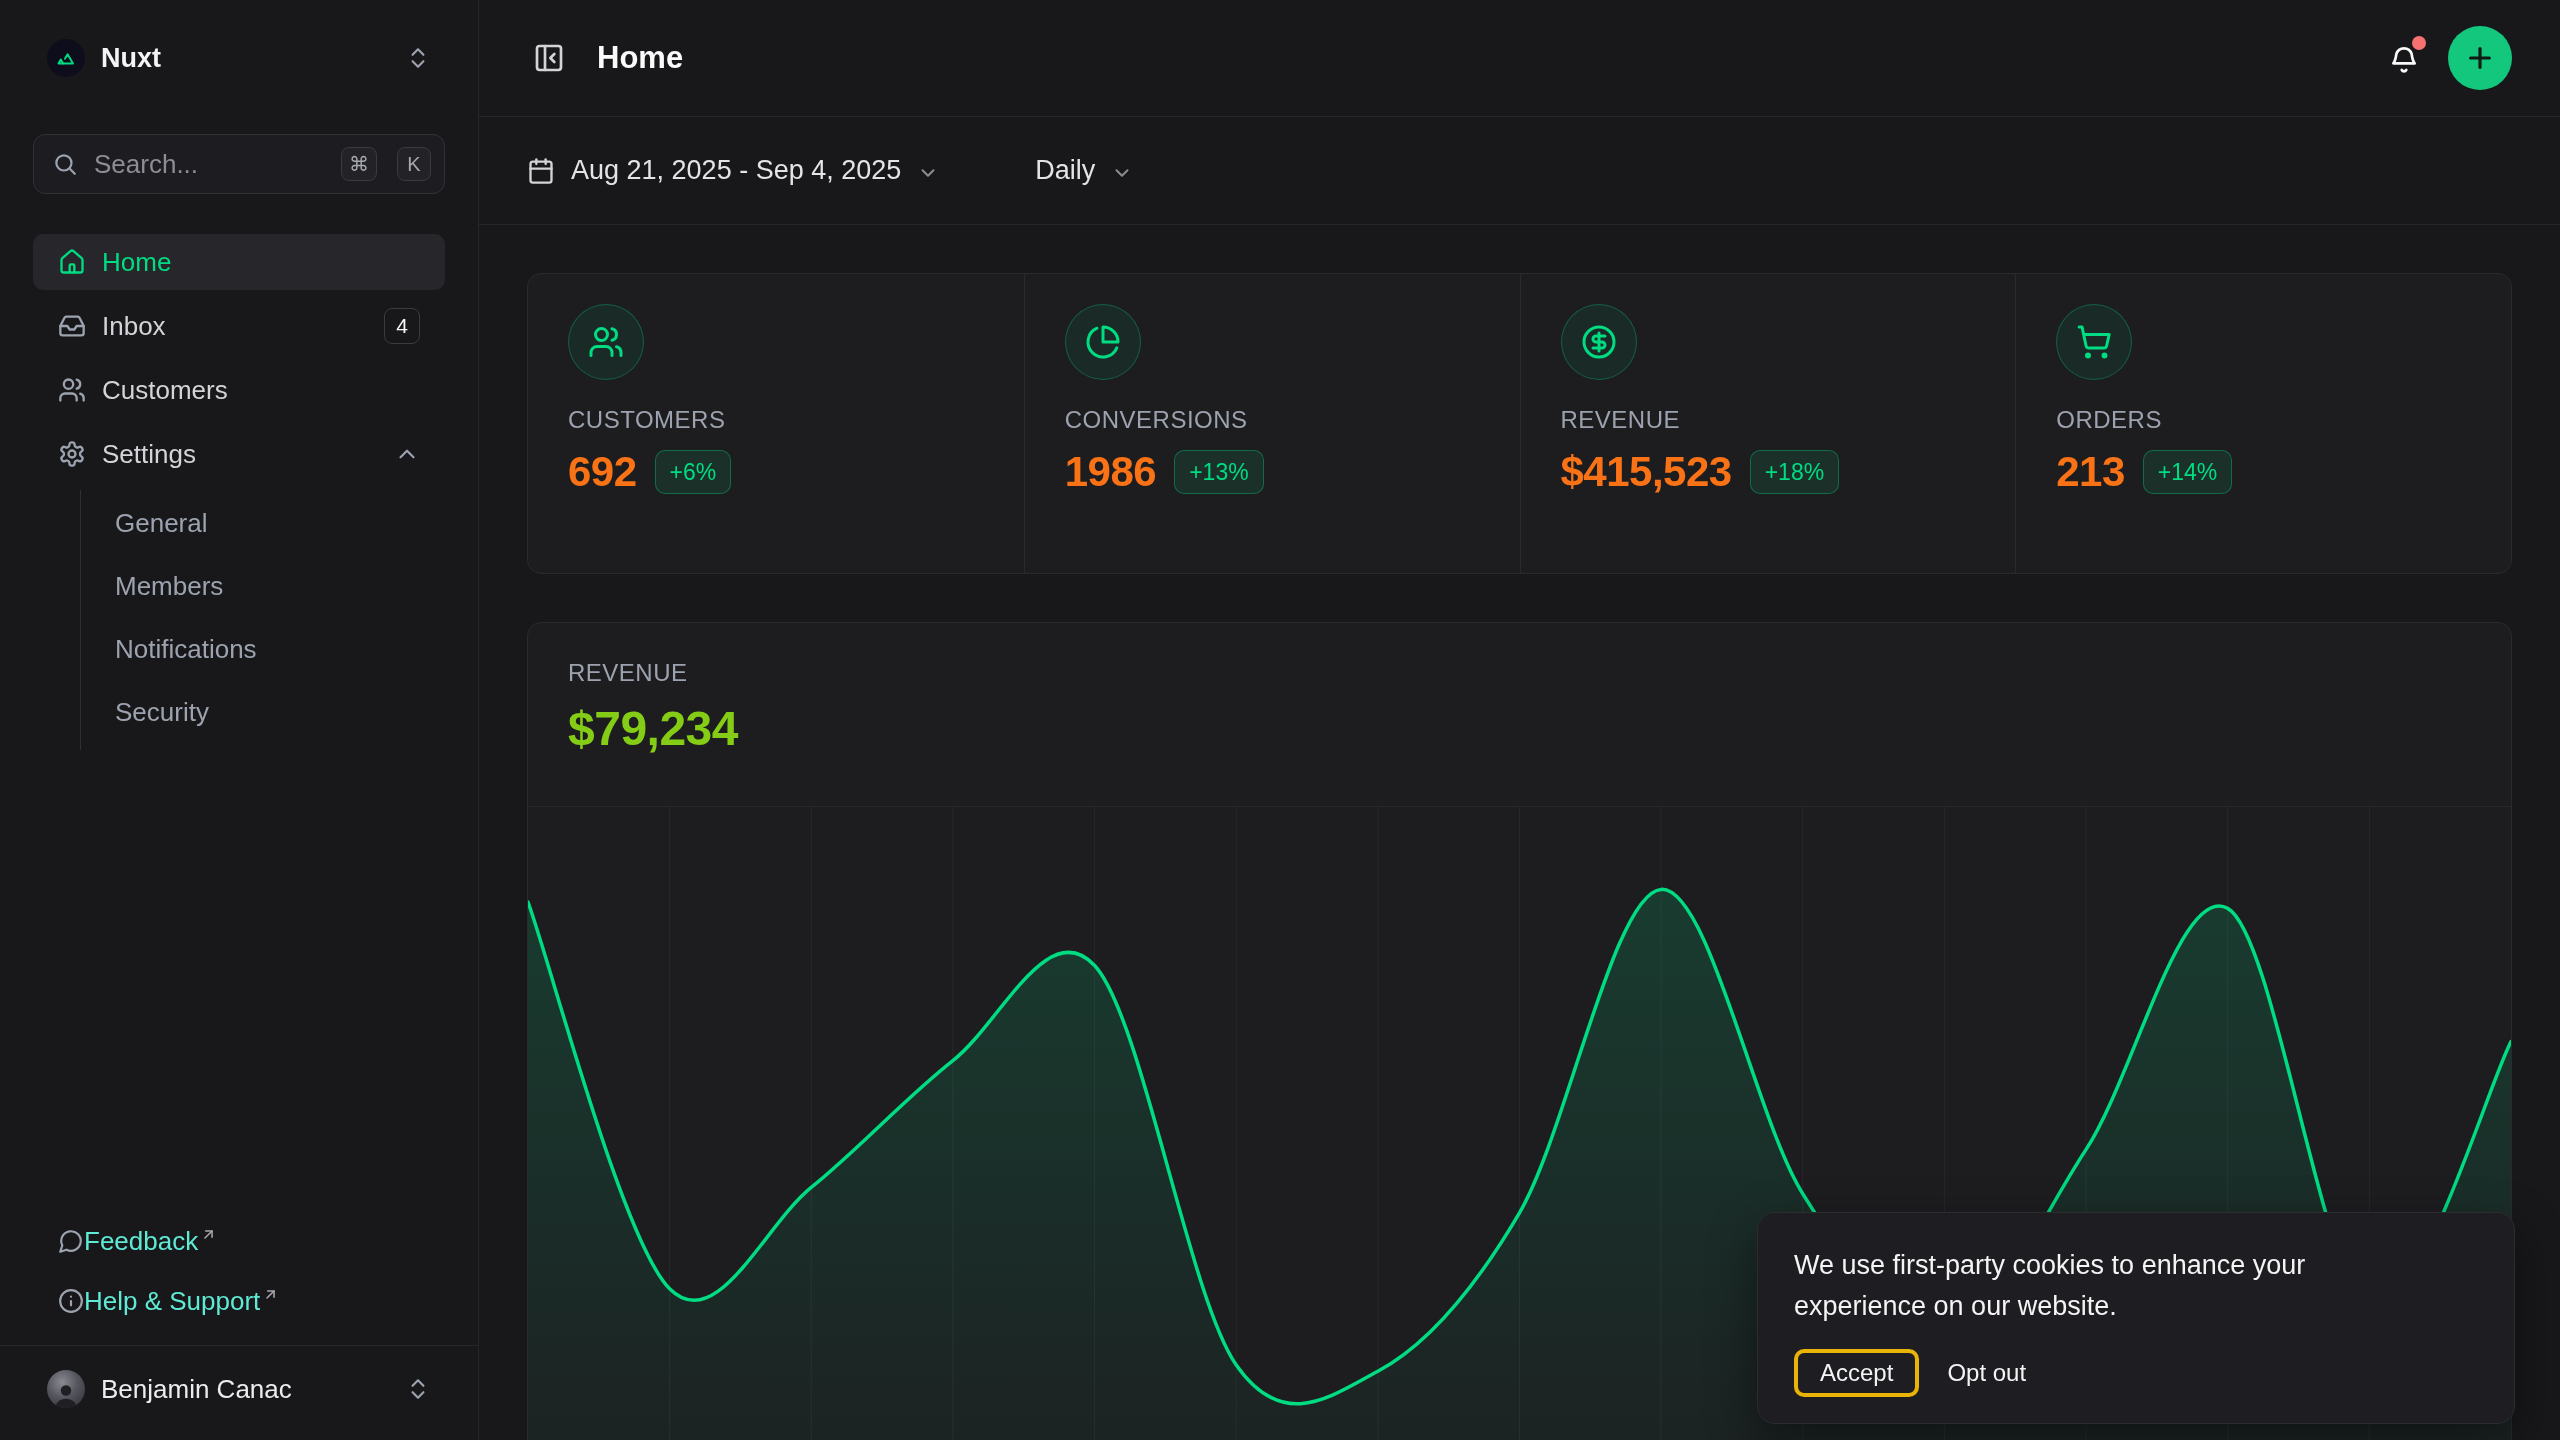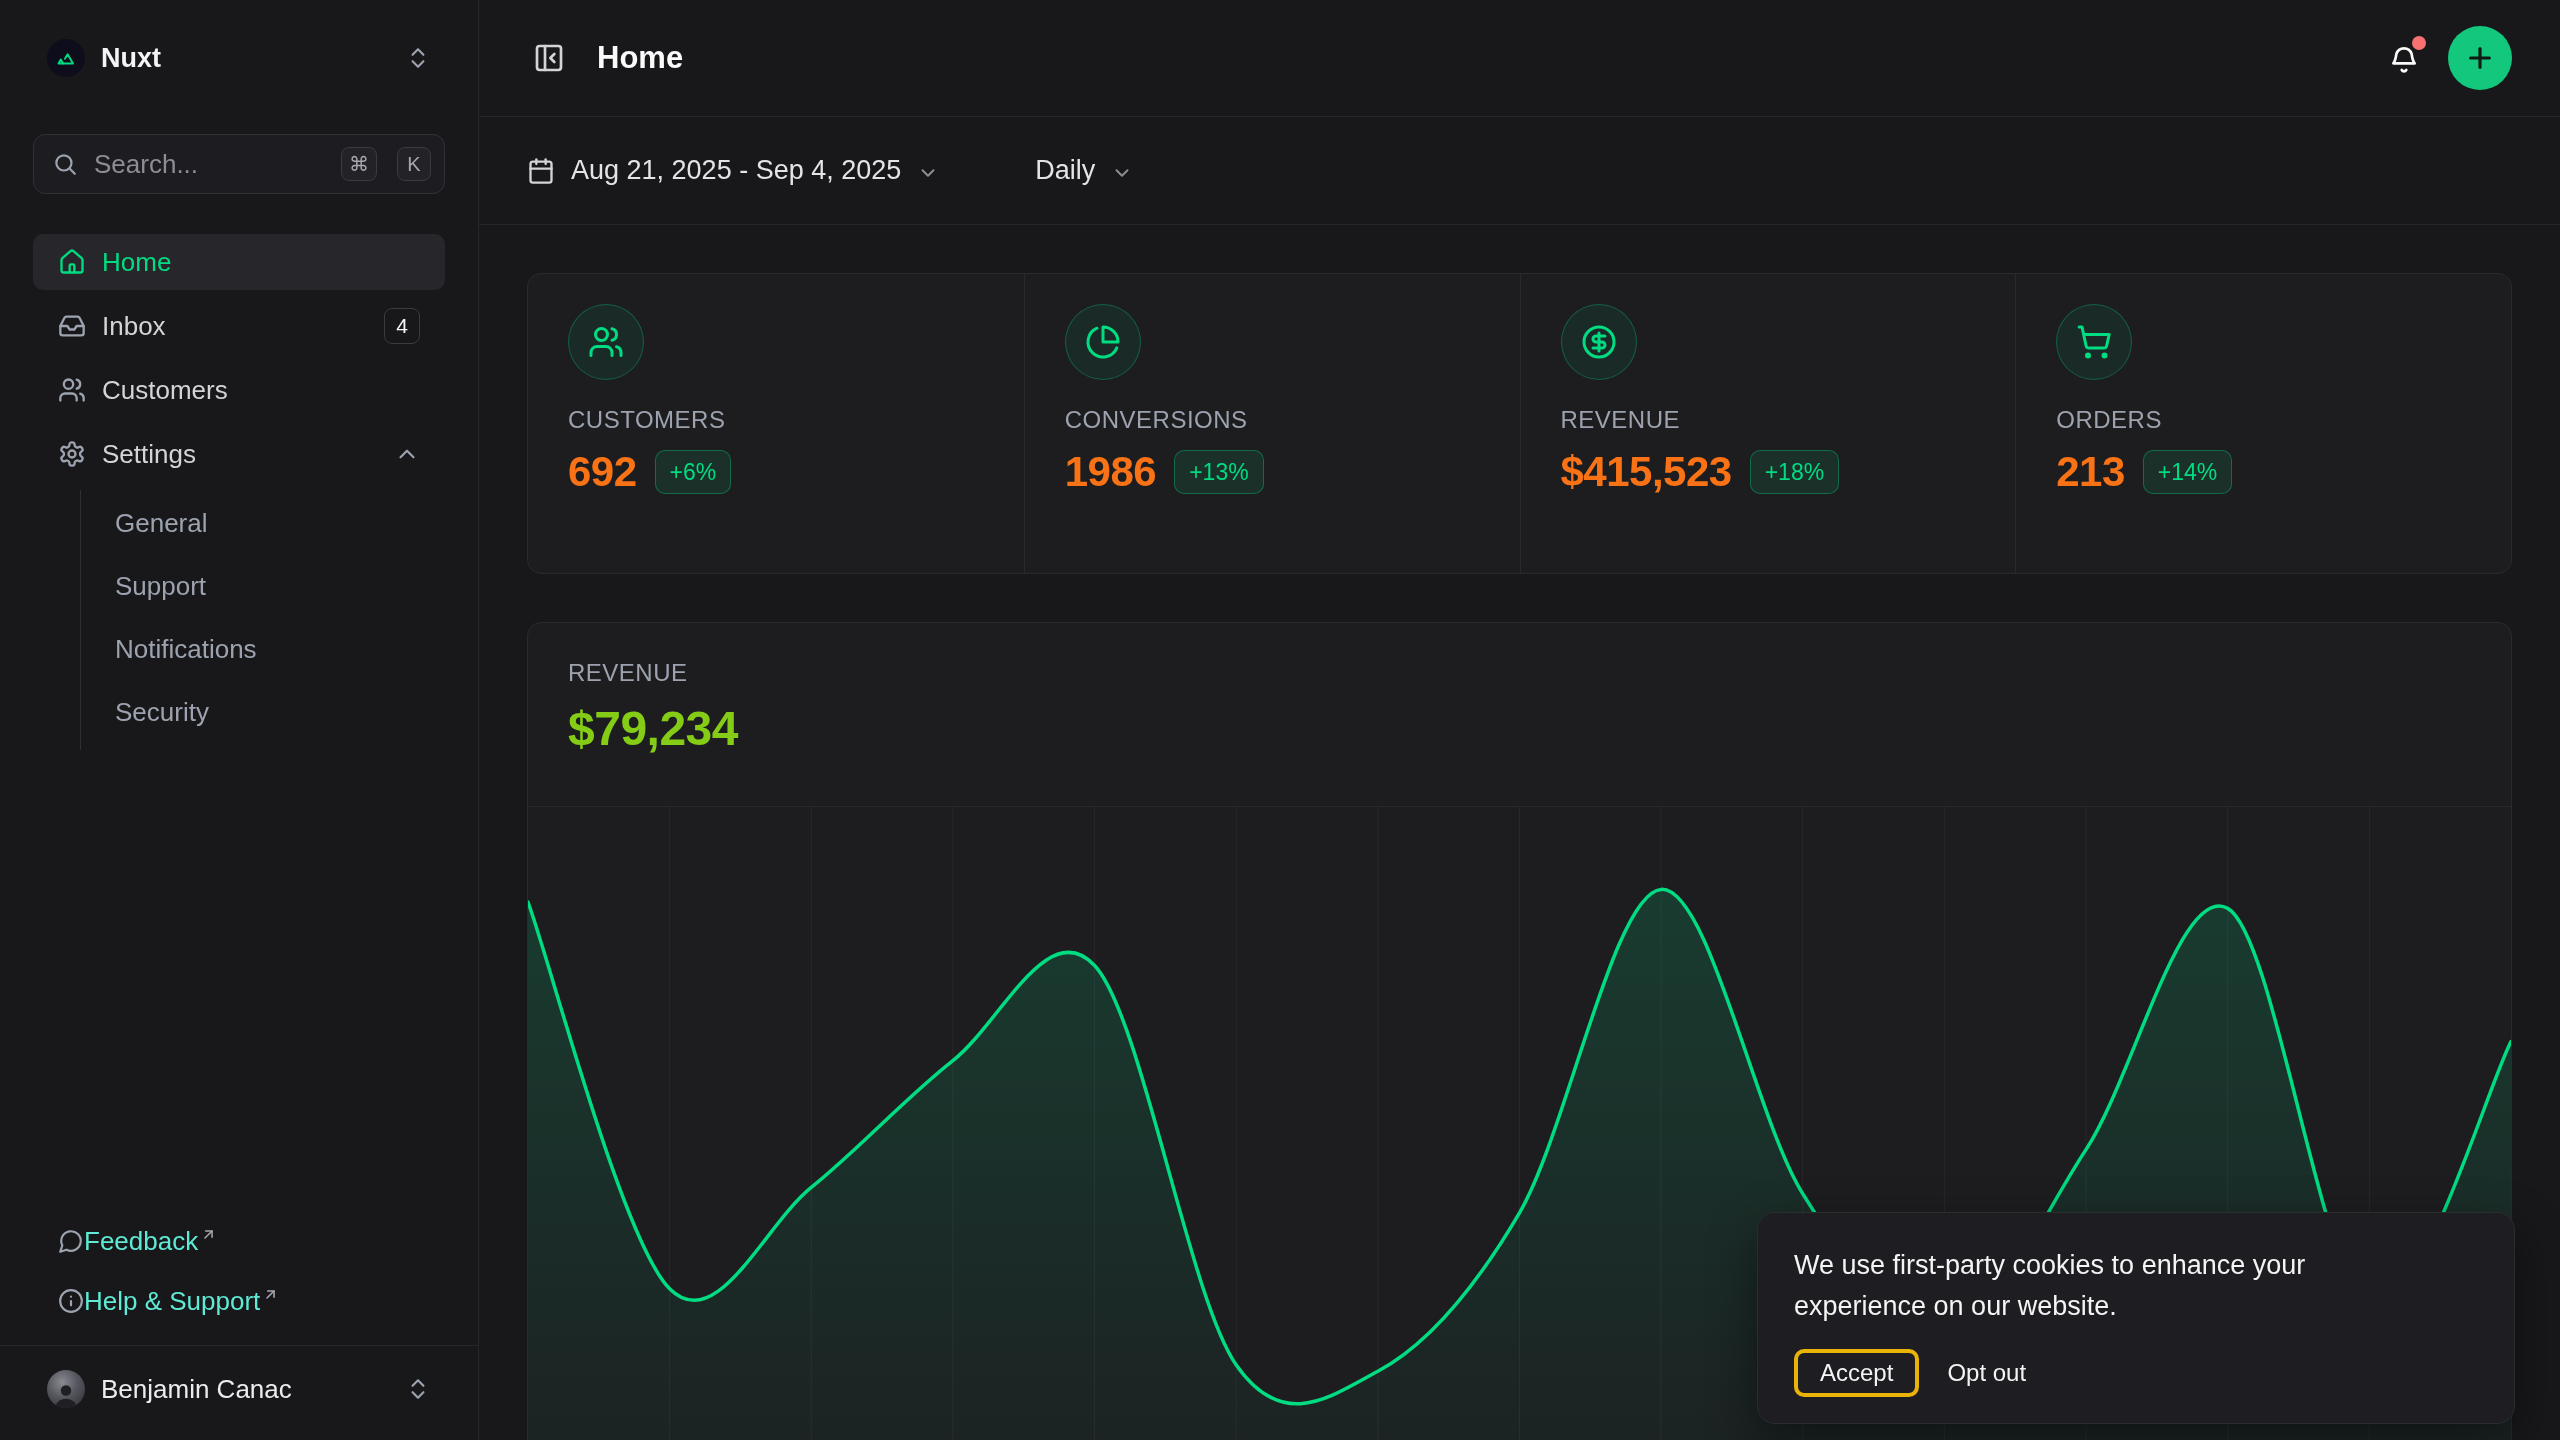--- a/index.html
+++ b/index.html
@@ -243,21 +243,21 @@
         <span>Settings</span>
         <span class="chevron-end">
           <svg width="26" height="26" viewBox="0 0 24 24" fill="none" stroke="currentColor" stroke-width="2" stroke-linecap="round" stroke-linejoin="round">
               <path d="m18 15-6-6-6 6"></path>
             </svg>
         </span>
       </div>
 
       <div class="subnav">
         <div class="subnav-item">General</div>
-        <div class="subnav-item">Support</div>
+        <div class="subnav-item">Members</div>
         <div class="subnav-item">Notifications</div>
         <div class="subnav-item">Security</div>
       </div>
     </nav>
 
     <div class="sidebar-bottom">
       <div class="flink">
         <span class="nicon">
           <svg width="26" height="26" viewBox="0 0 24 24" fill="none" stroke="currentColor" stroke-width="2" stroke-linecap="round" stroke-linejoin="round">
               <path d="M7.9 20A9 9 0 1 0 4 16.1L2 22Z"></path>

